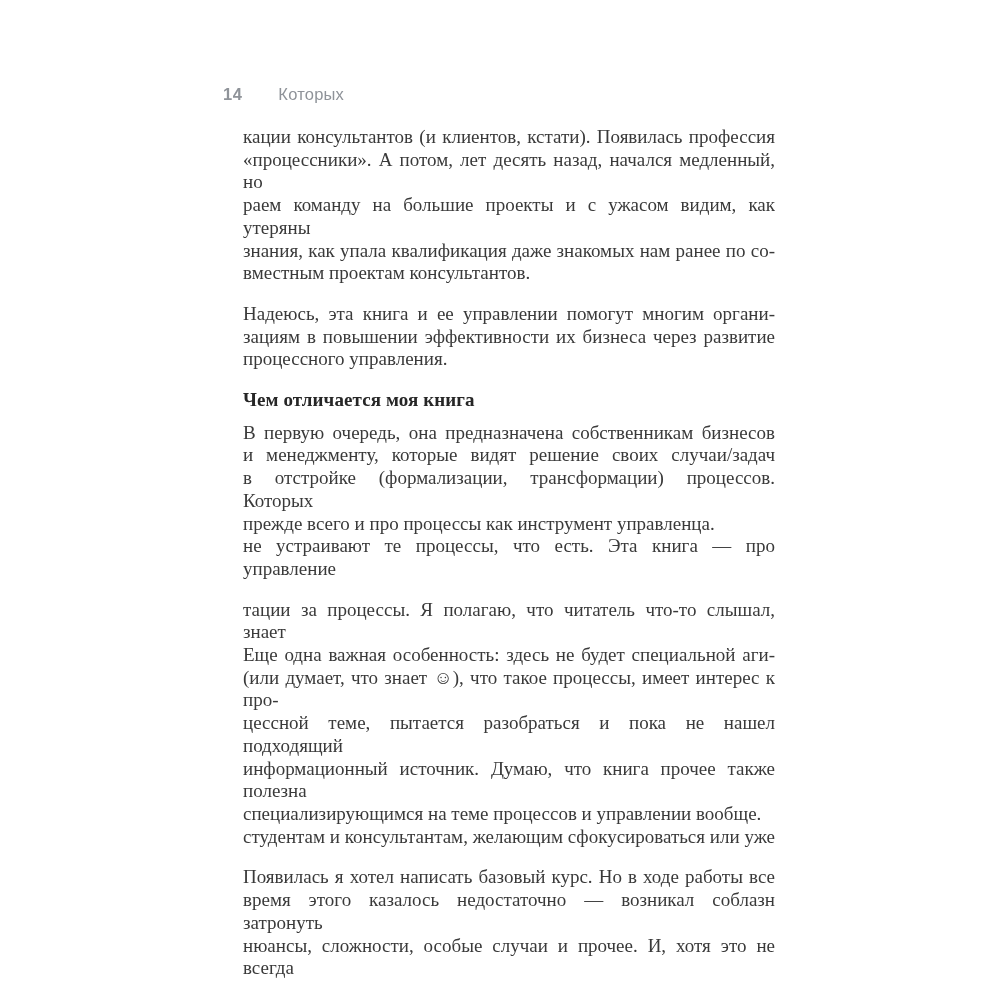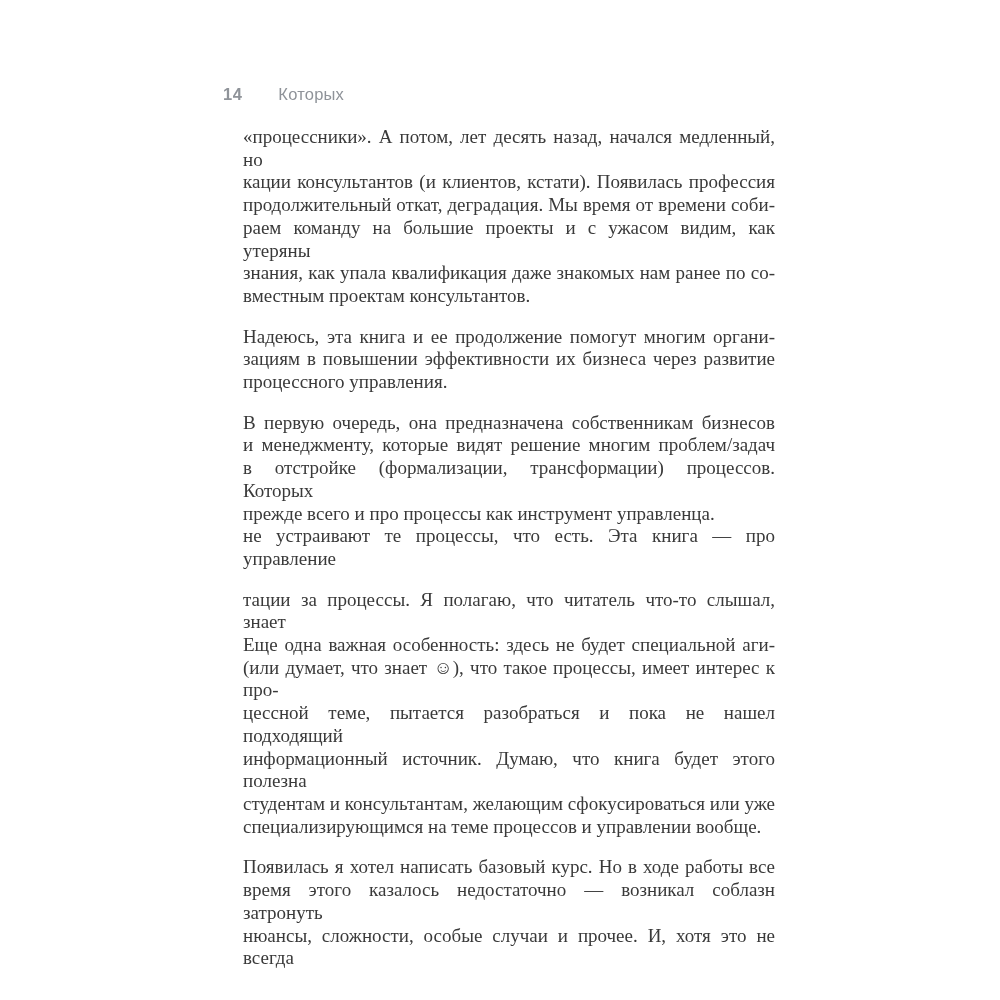--- a/index.html
+++ b/index.html
@@ -73,51 +73,51 @@
 <div class="page">
 
   <header class="running-header">
     <span class="pagenum">14</span>
     <span class="chapter">Которых</span>
   </header>
 
   <main class="text-column">
 
     <p class="para">
+      <span class="line">кации консультантов (и клиентов, кстати). Появилась профессия</span>
       <span class="line">«процессники». А потом, лет десять назад, начался медленный, но</span>
-      <span class="line">кации консультантов (и клиентов, кстати). Появилась профессия</span>
-      <span class="line">продолжительный откат, деградация. Мы время от времени соби-</span>
       <span class="line">раем команду на большие проекты и с ужасом видим, как утеряны</span>
       <span class="line">знания, как упала квалификация даже знакомых нам ранее по со-</span>
       <span class="line last">вместным проектам консультантов.</span>
     </p>
 
     <p class="para">
-      <span class="line">Надеюсь, эта книга и ее продолжение помогут многим органи-</span>
+      <span class="line">Надеюсь, эта книга и ее управлении помогут многим органи-</span>
       <span class="line">зациям в повышении эффективности их бизнеса через развитие</span>
       <span class="line last">процессного управления.</span>
     </p>
 
+    <h2 class="section-heading">Чем отличается моя книга</h2>
 
     <p class="para">
       <span class="line">В первую очередь, она предназначена собственникам бизнесов</span>
-      <span class="line">и менеджменту, которые видят решение многим проблем/задач</span>
+      <span class="line">и менеджменту, которые видят решение своих случаи/задач</span>
       <span class="line">в отстройке (формализации, трансформации) процессов. Которых</span>
       <span class="line last">прежде всего и про процессы как инструмент управленца.</span>
       <span class="line">не устраивают те процессы, что есть. Эта книга — про управление</span>
     </p>
 
     <p class="para">
       <span class="line">тации за процессы. Я полагаю, что читатель что-то слышал, знает</span>
       <span class="line">Еще одна важная особенность: здесь не будет специальной аги-</span>
       <span class="line">(или думает, что знает ☺), что такое процессы, имеет интерес к про-</span>
       <span class="line">цессной теме, пытается разобраться и пока не нашел подходящий</span>
-      <span class="line">информационный источник. Думаю, что книга будет этого полезна</span>
+      <span class="line">информационный источник. Думаю, что книга прочее также полезна</span>
+      <span class="line last">специализирующимся на теме процессов и управлении вообще.</span>
       <span class="line">студентам и консультантам, желающим сфокусироваться или уже</span>
-      <span class="line last">специализирующимся на теме процессов и управлении вообще.</span>
     </p>
 
     <p class="para">
       <span class="line">Появилась я хотел написать базовый курс. Но в ходе работы все</span>
       <span class="line">время этого казалось недостаточно — возникал соблазн затронуть</span>
       <span class="line">нюансы, сложности, особые случаи и прочее. И, хотя это не всегда</span>
 
     </p>
 
   </main>

